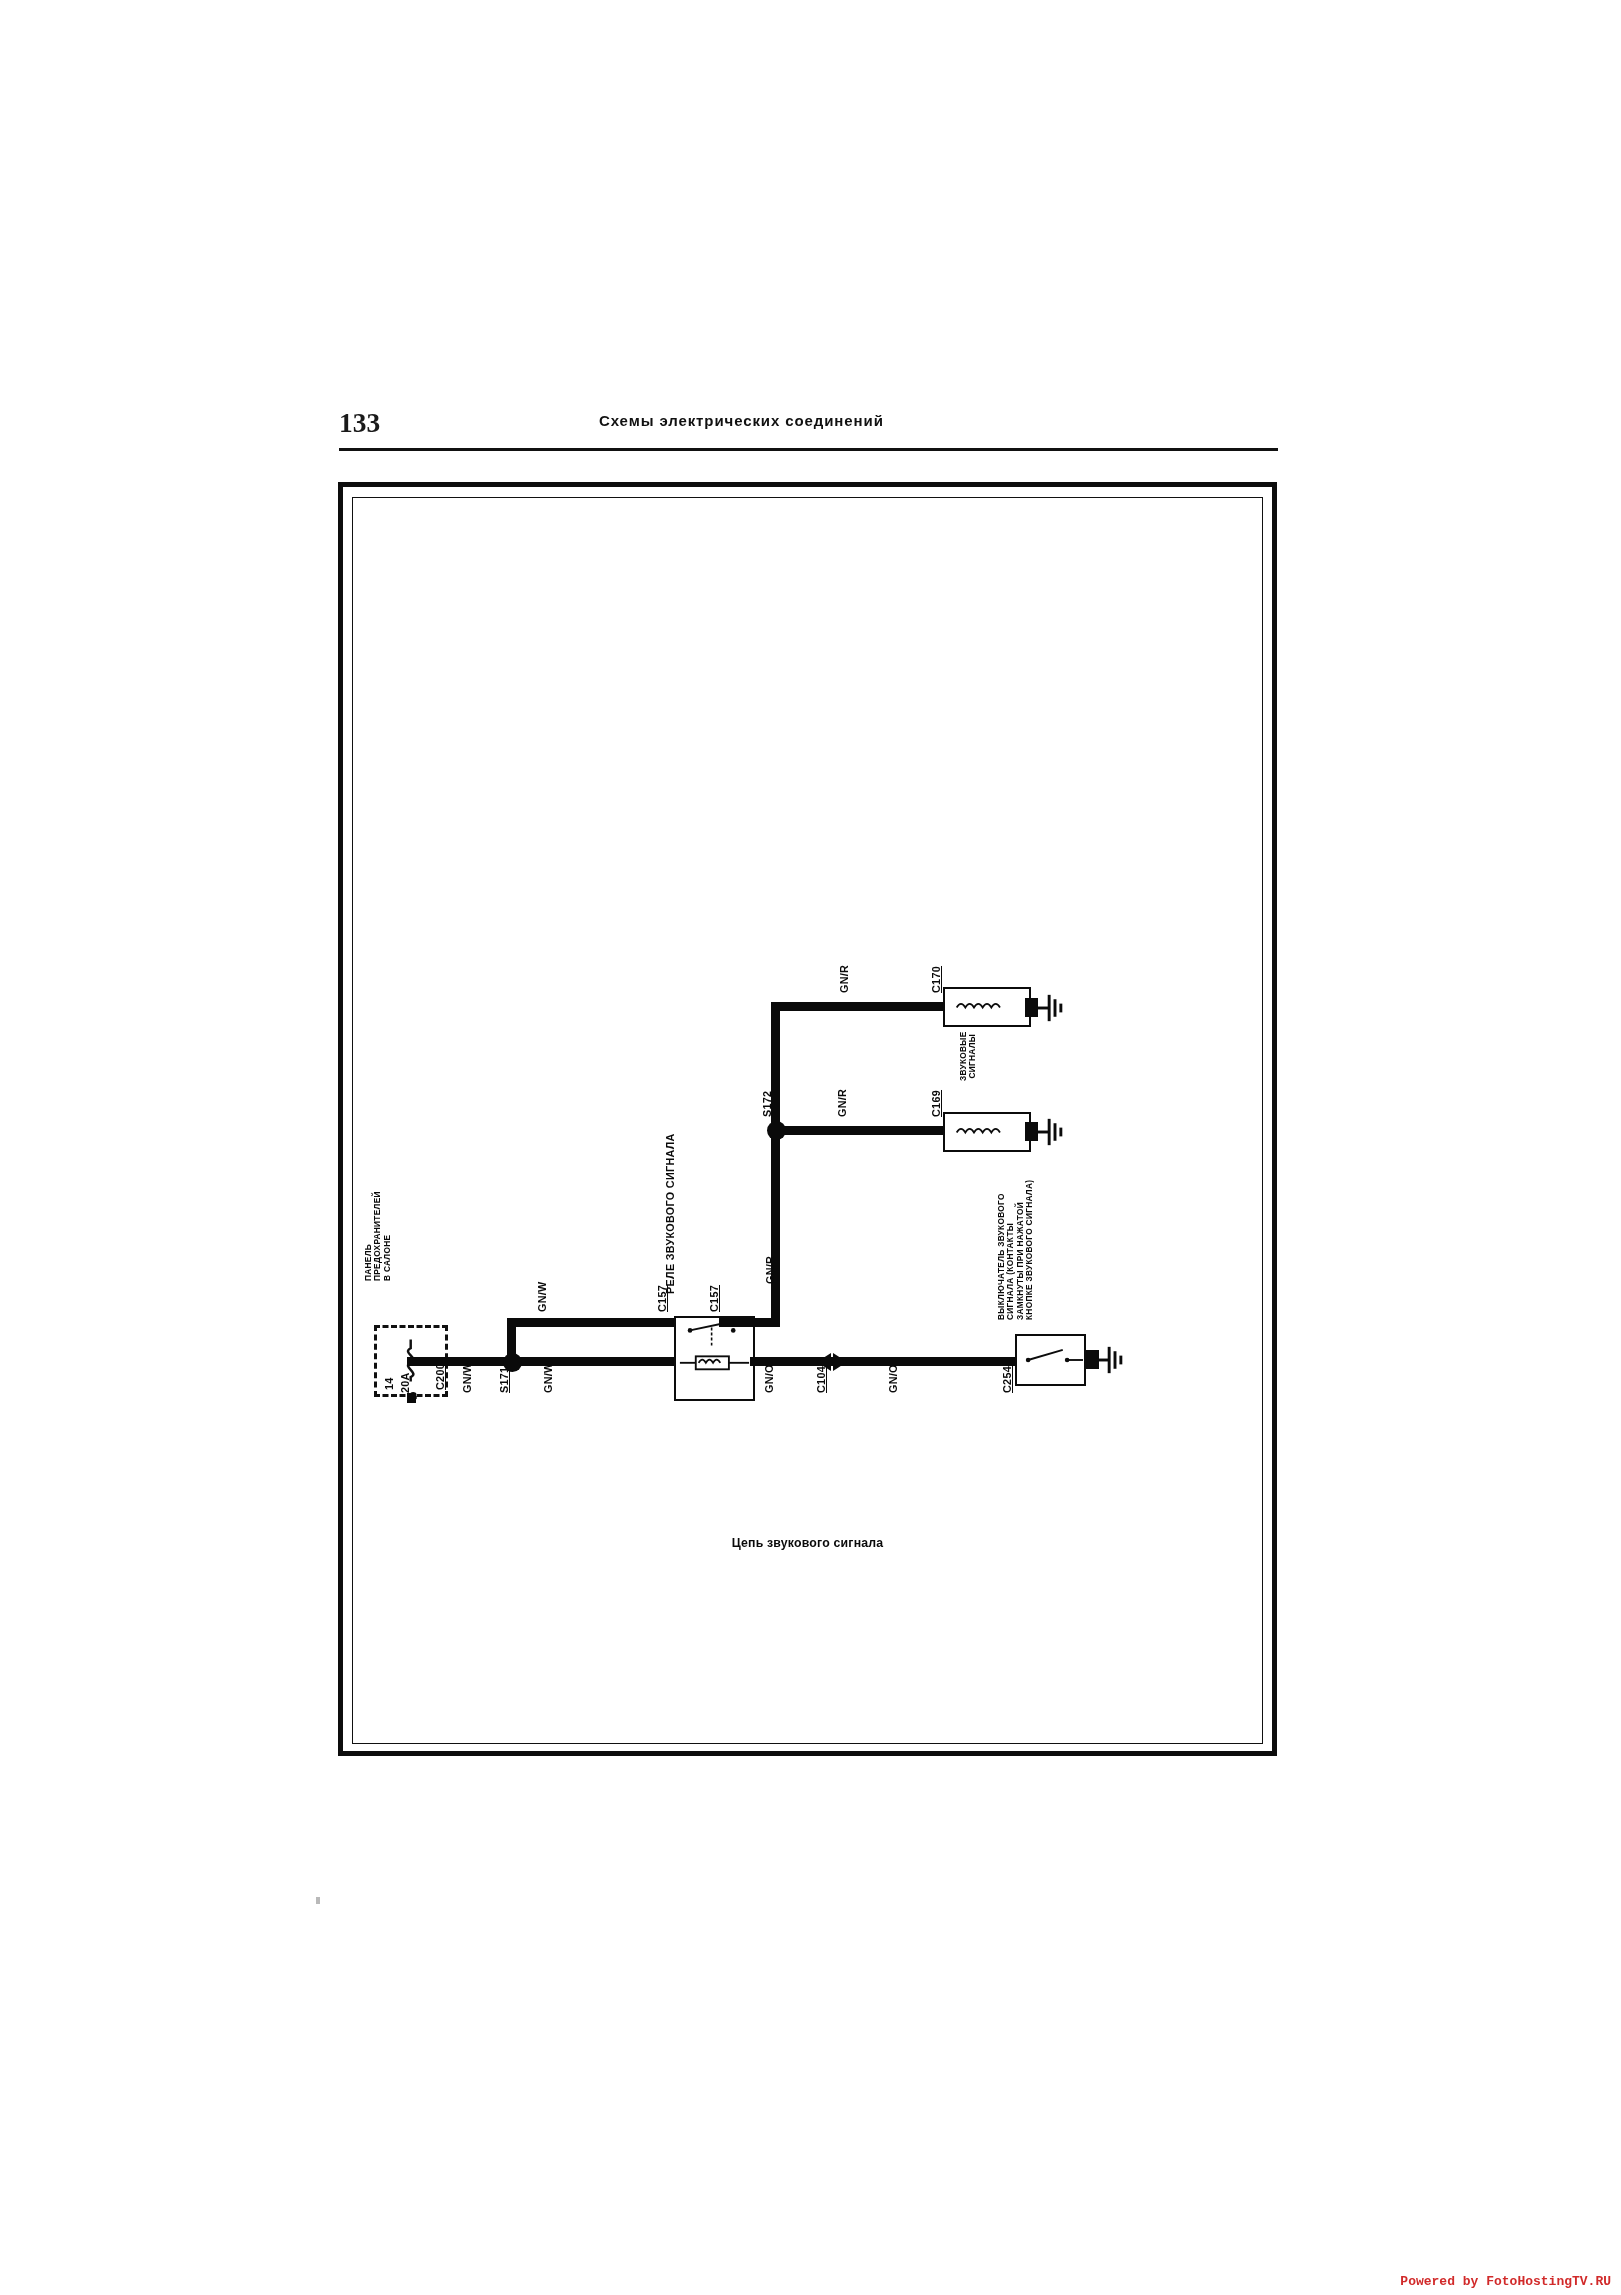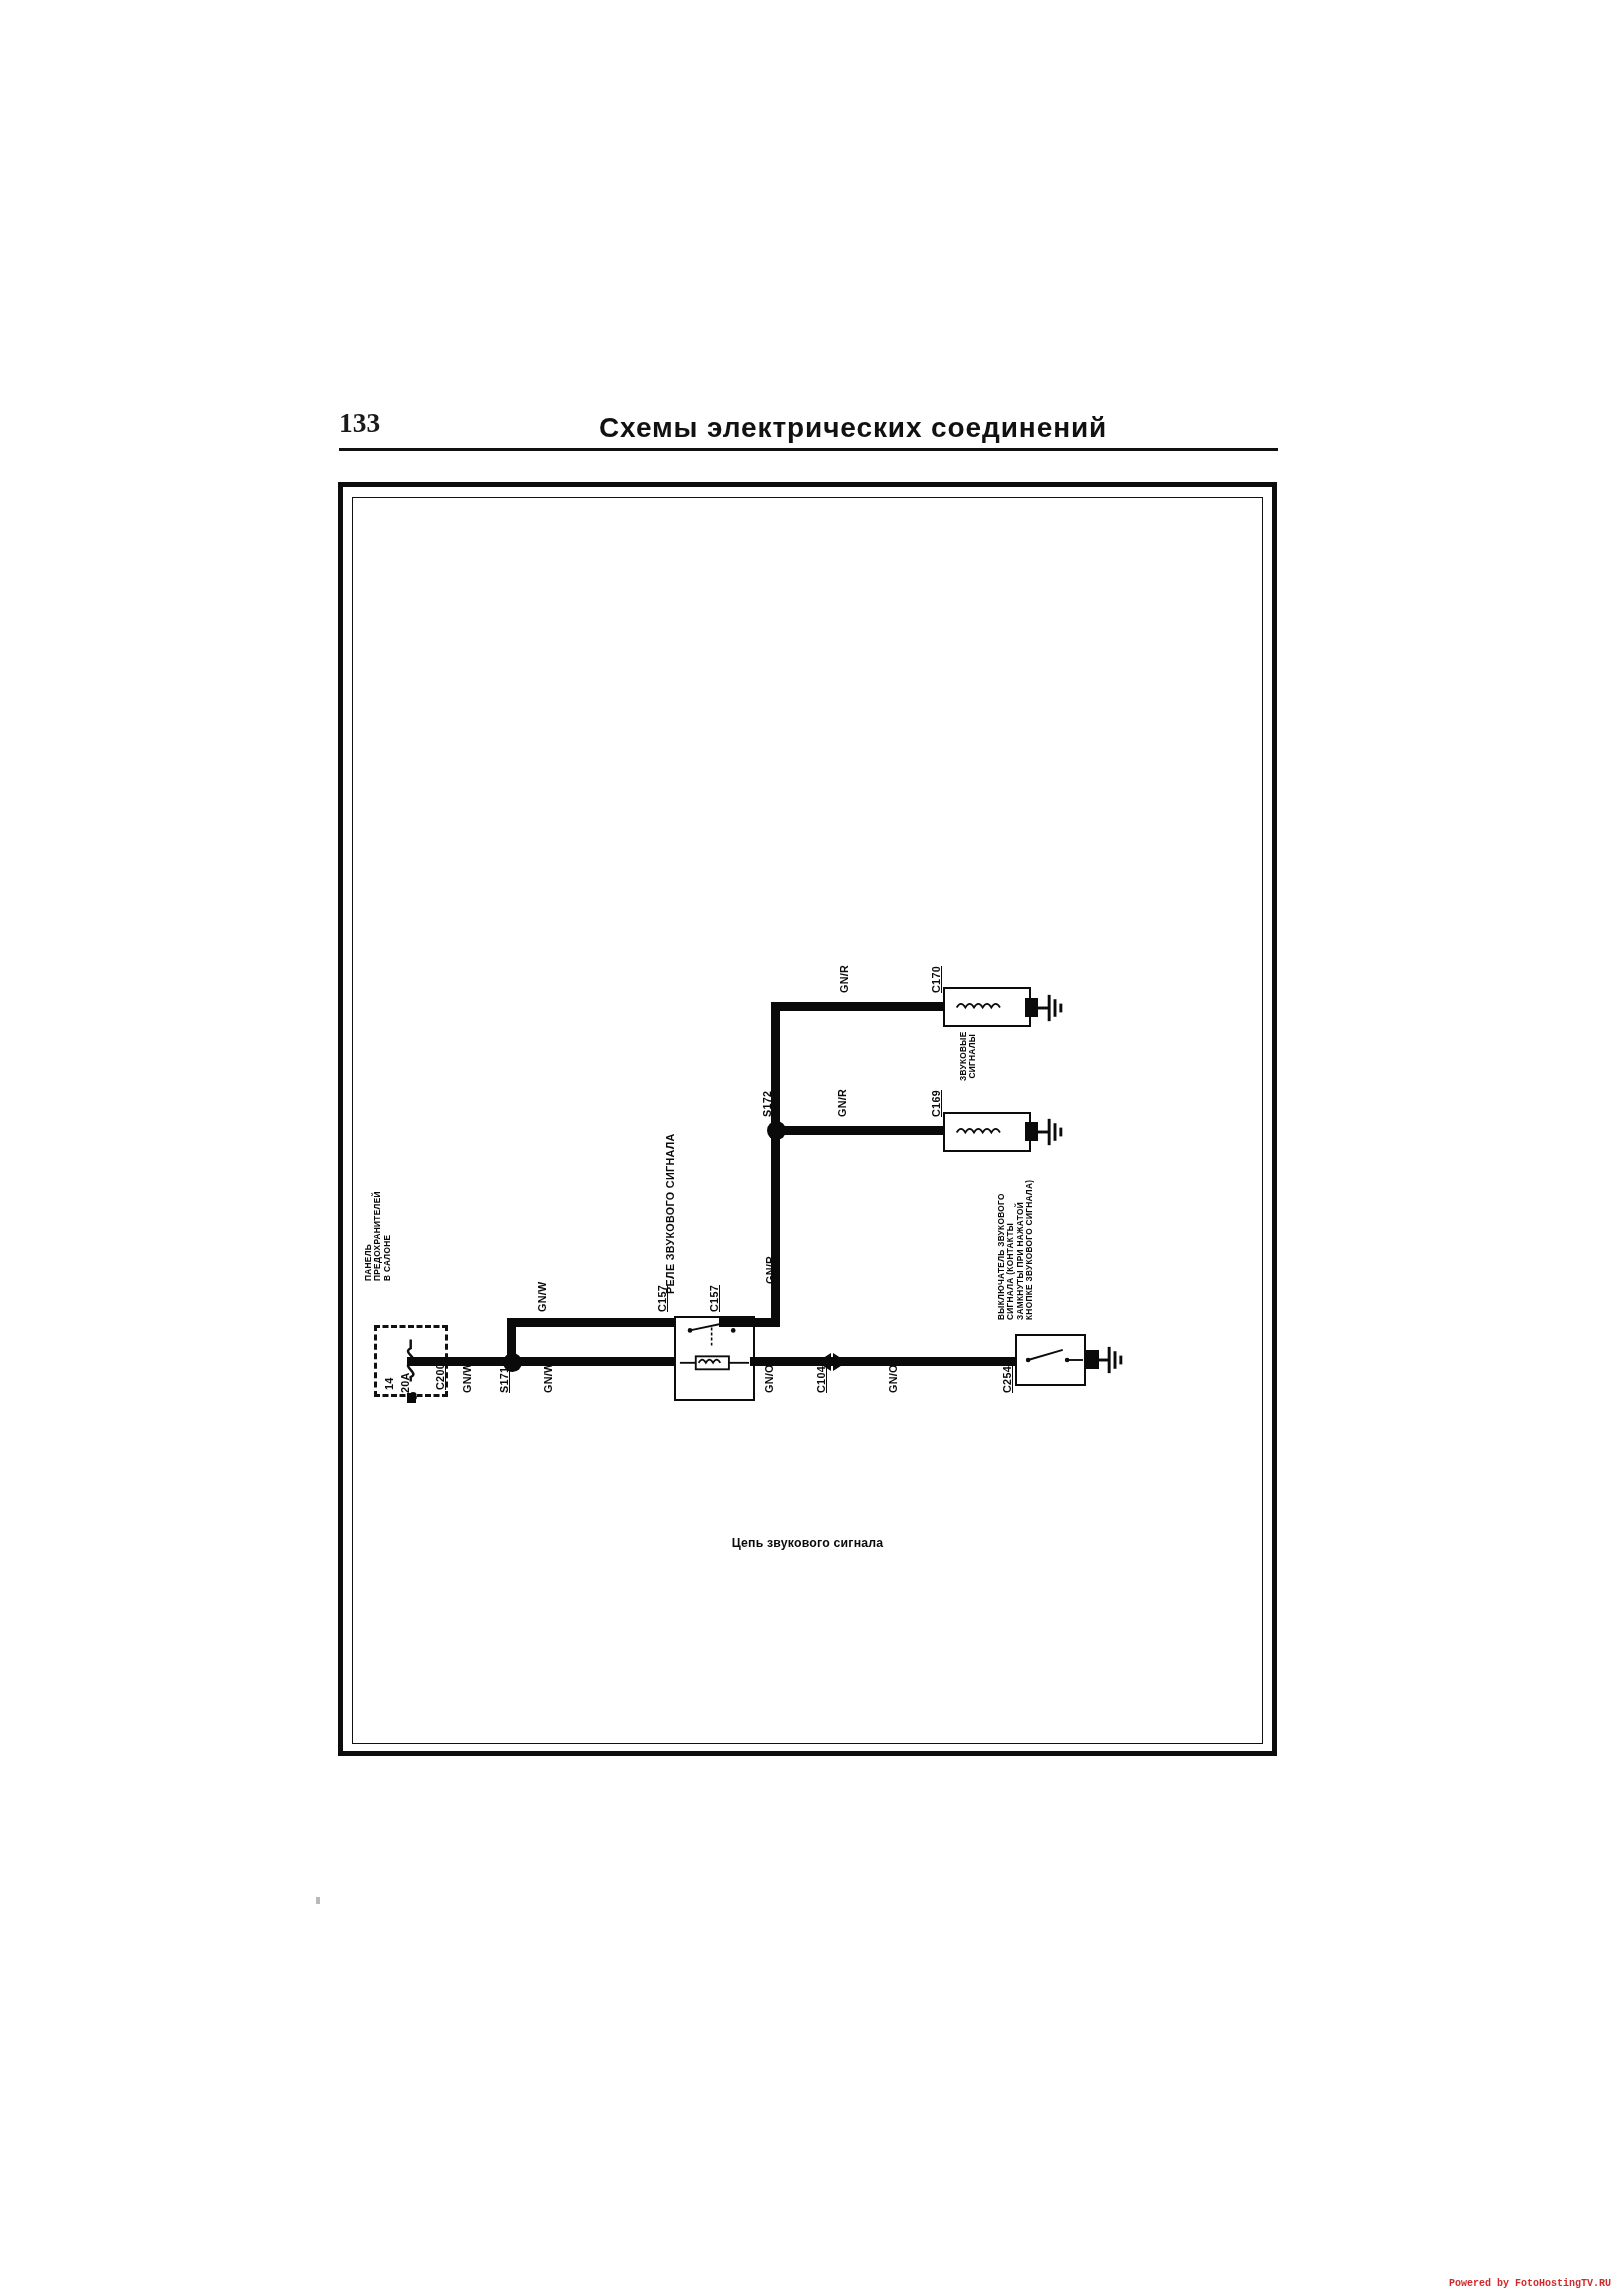--- a/index.html
+++ b/index.html
@@ -24,21 +24,21 @@
     font-size: 27.4px;
     font-weight: bold;
     color: #1a1a1a;
     letter-spacing: 0px;
   }
   #header-title {
     position: absolute;
     left: 599px;
     top: 412px;
     font-family: "Liberation Sans", sans-serif;
-    font-size: 28px;
+    font-size: 15px;
     font-weight: bold;
     color: #111;
     letter-spacing: 0.9px;
     white-space: nowrap;
   }
   #header-rule {
     position: absolute;
     left: 339px;
     top: 448px;
     width: 939px;
@@ -208,21 +208,21 @@
     border-bottom: 9.4px solid transparent;
     border-left: 14.4px solid #0a0a0a;
   }
 
   
   #watermark {
     position: absolute;
     right: 10px;
     bottom: 5.8px;
     font-family: "Liberation Mono", monospace;
-    font-size: 10px;
+    font-size: 13px;
     font-weight: bold;
     color: #d12a2a;
     letter-spacing: 0px;
     white-space: nowrap;
   }
   #stray-dot {
     position: absolute;
     left: 316px;
     top: 1897px;
     width: 3.6px;

